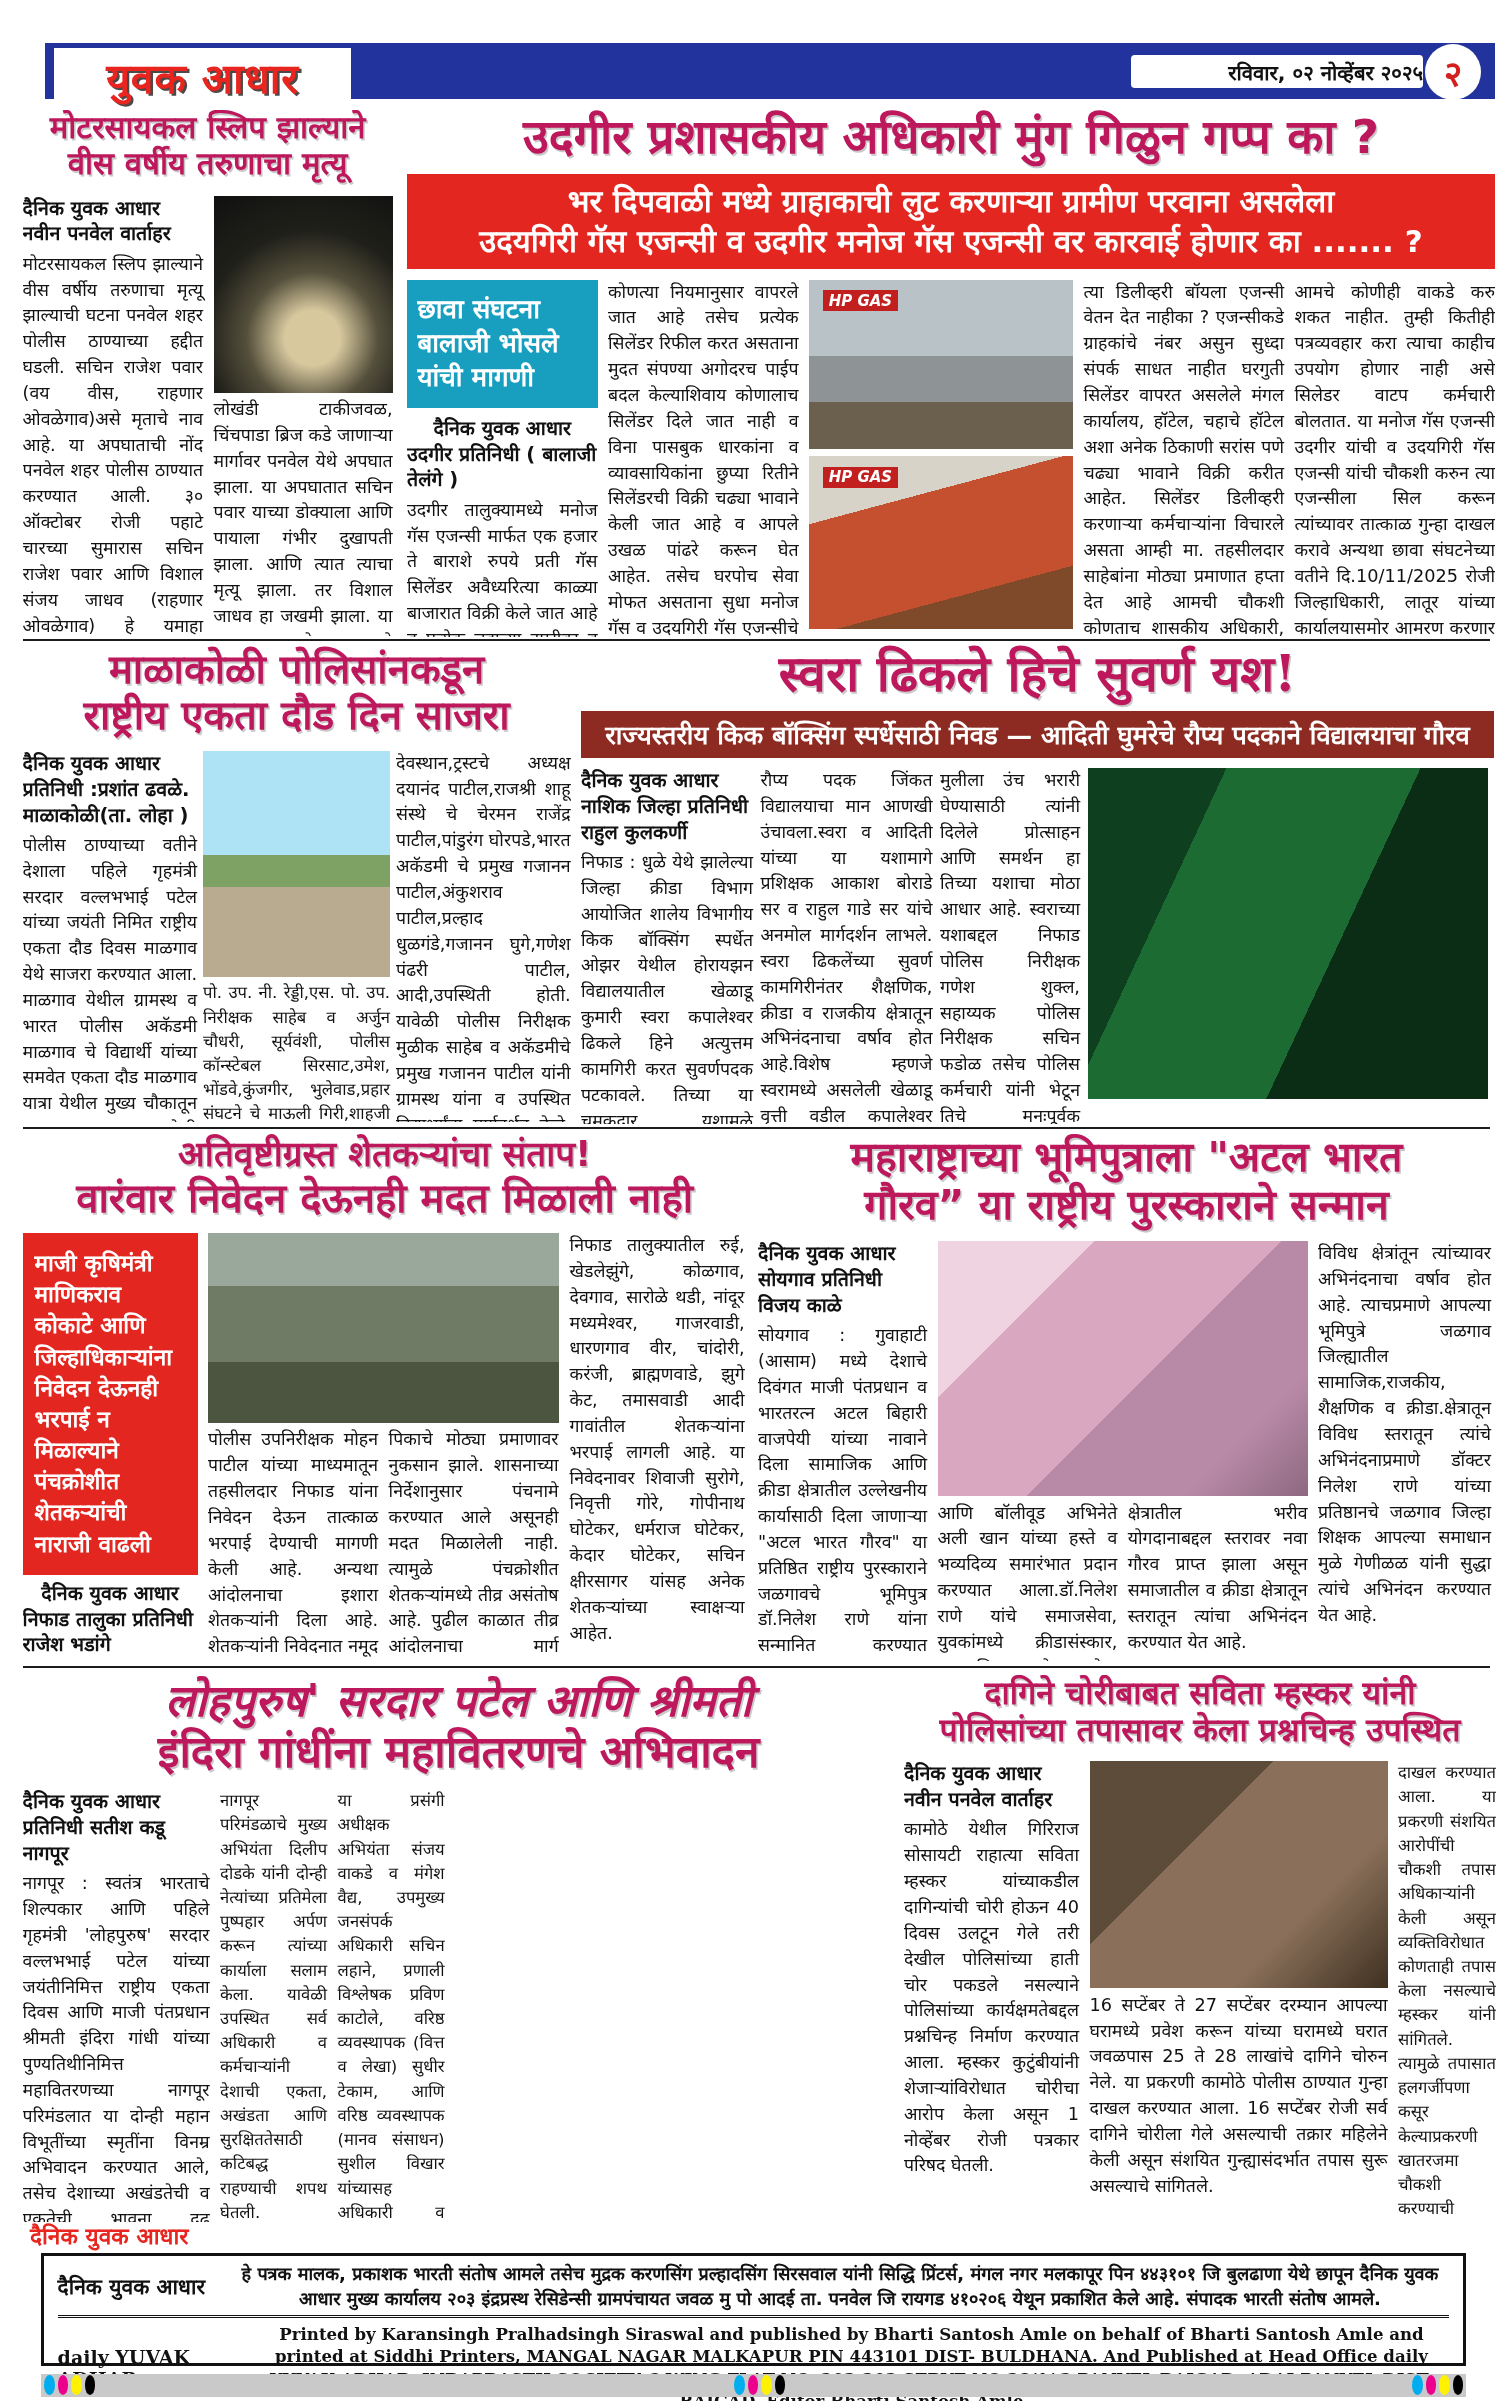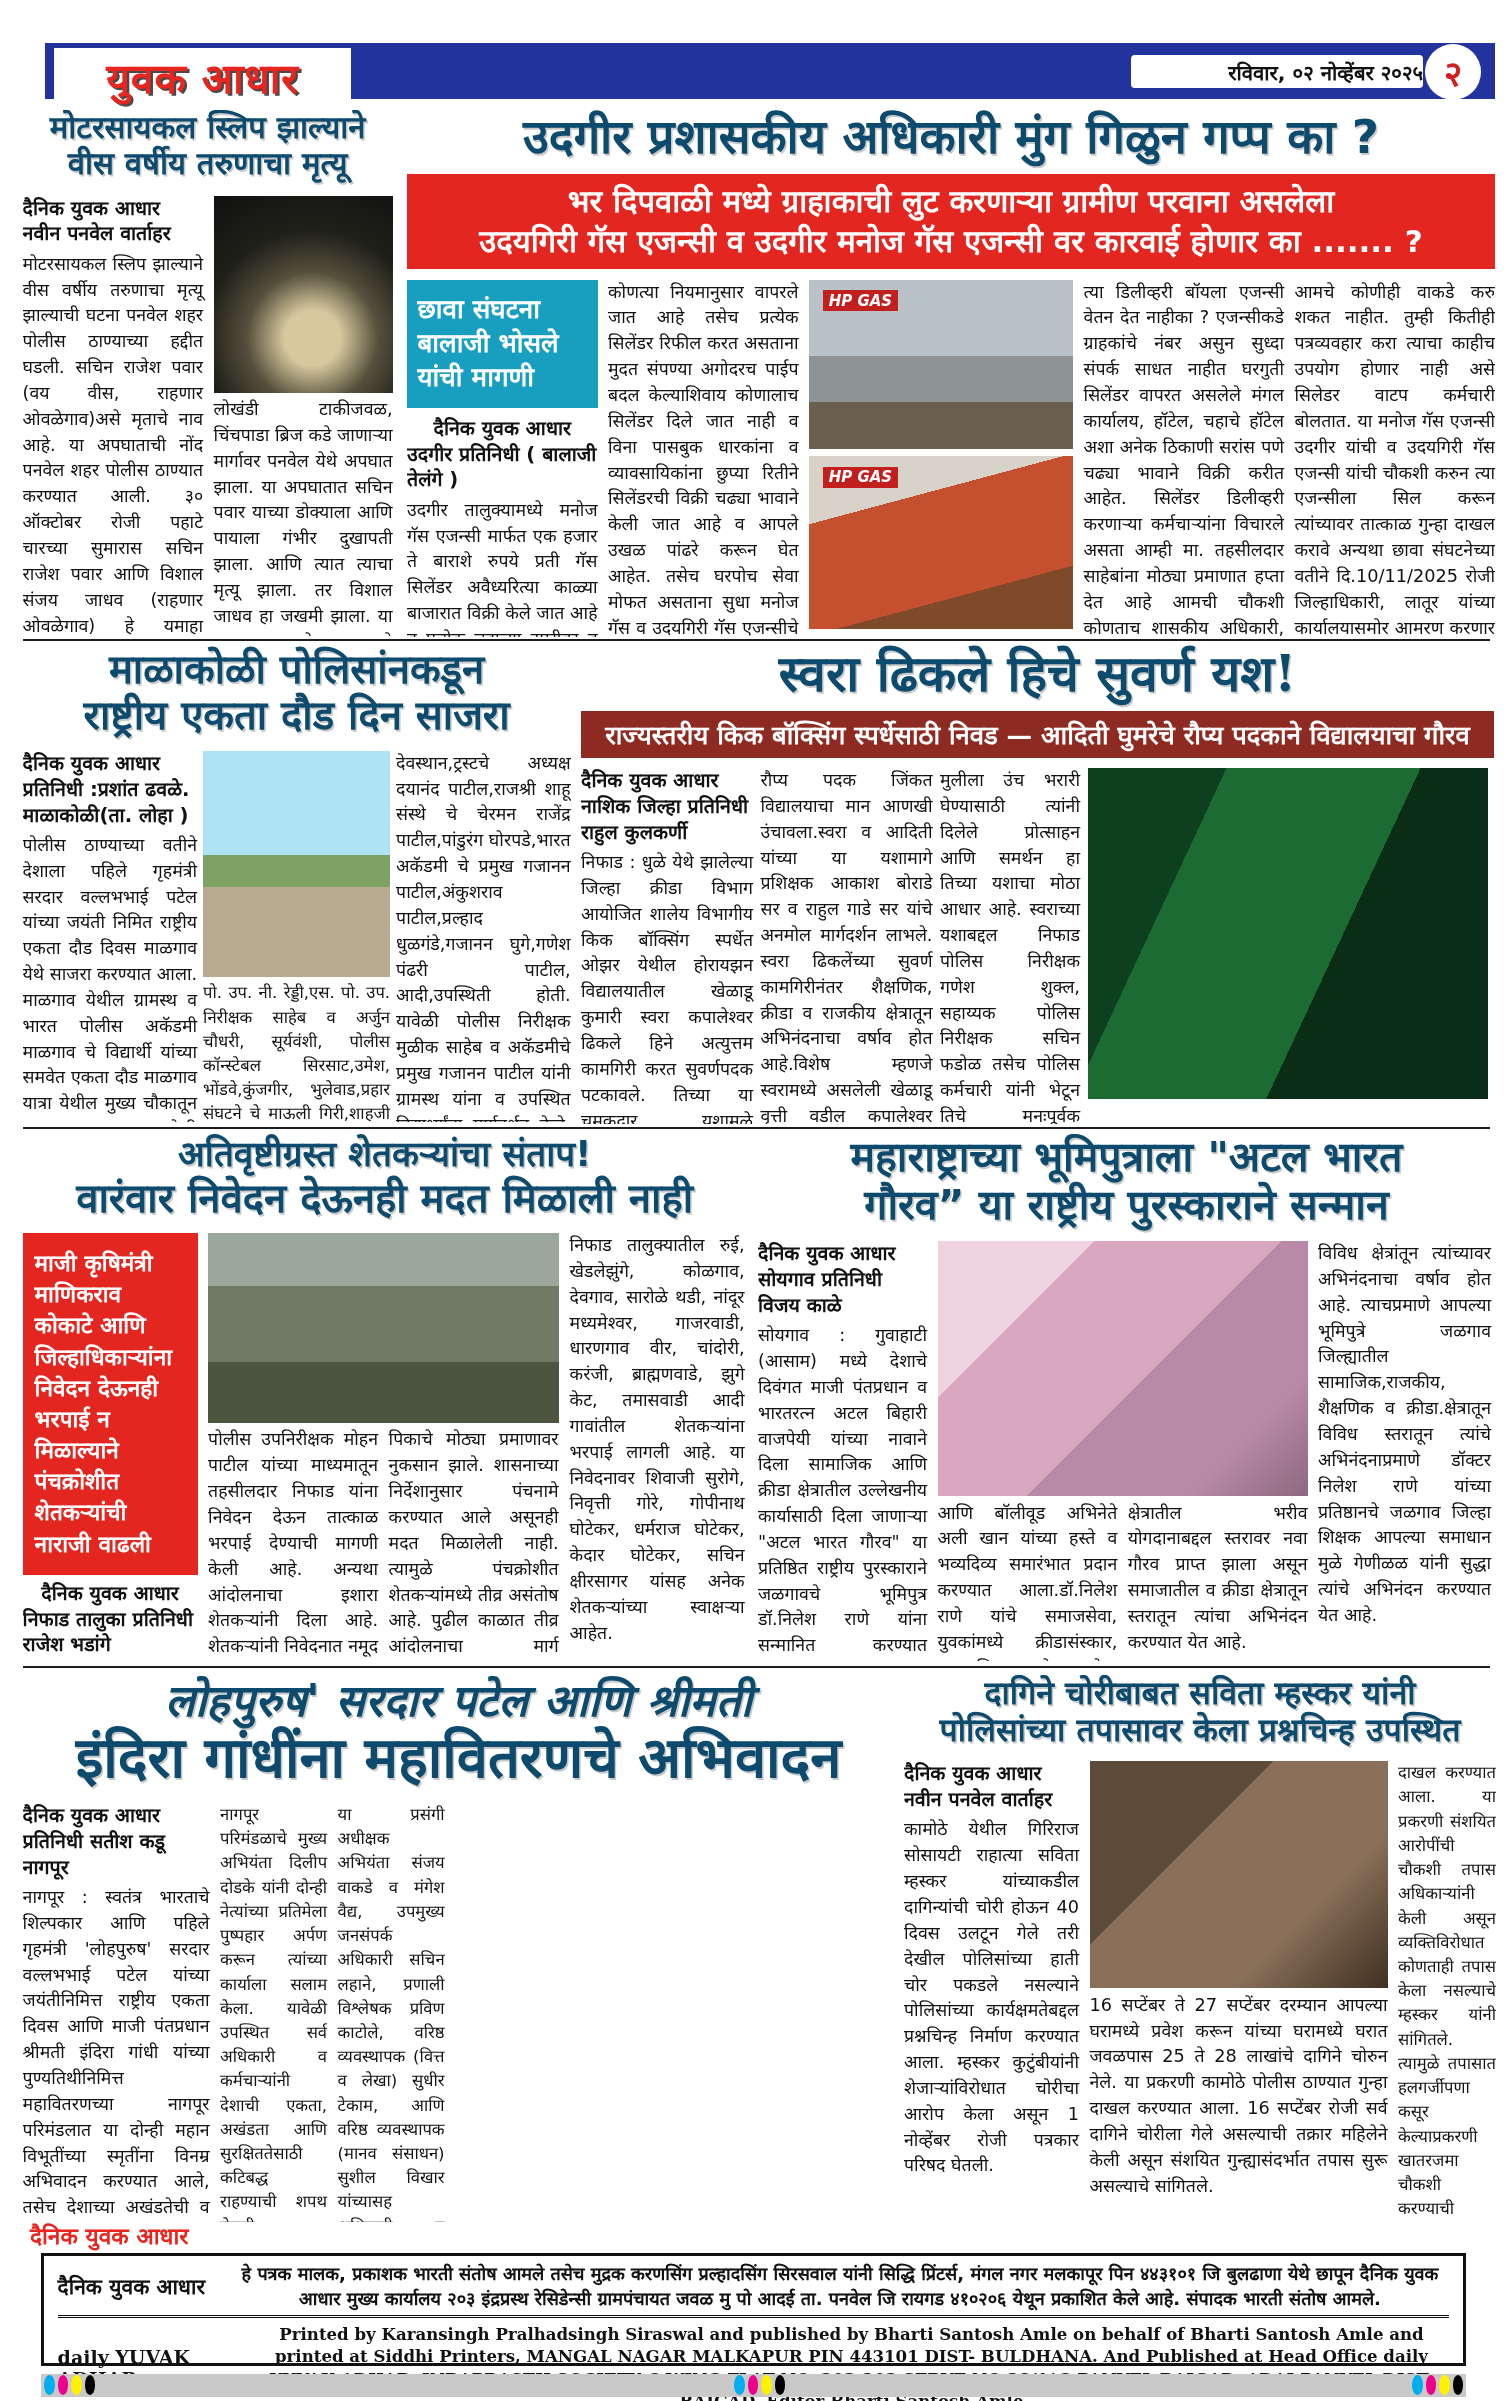--- a/index.html
+++ b/index.html
@@ -1,20 +1,20 @@
 <!DOCTYPE html>
 <html style="font-size:12px"><head>
 <meta charset="utf-8">
 <style>
   html,body{margin:0;padding:0;background:#ffffff;}
   body{font-family:"DejaVu Sans",sans-serif;color:#111;}
   #page{position:relative;width:1512px;height:2401px;background:#fff;overflow:hidden;}
   .abs{position:absolute;}
   .sect{position:absolute;overflow:hidden;}
-  .hl{font-weight:bold;color:#0c4a6e;text-align:center;line-height:1.16;text-shadow:1.5px 1.5px 0 #c9c9c9;}
+  .hl{font-weight:bold;color:#be185d;text-align:center;line-height:1.16;text-shadow:1.5px 1.5px 0 #c9c9c9;}
   .by{font-weight:bold;font-size:19.6px;line-height:1.32;}
   .txt{font-size:17.7px;line-height:1.46;text-align:justify;margin-top:4.5px;}
   .cols{display:flex;}
   .rule{position:absolute;left:22.6px;width:1467px;border-top:2.3px solid #1c1c1c;}
   .ph{position:relative;overflow:hidden;font-style:italic;}
   .banner-red{background:#e32620;color:#fff;font-weight:bold;text-align:center;}
   .banner-maroon{background:#8d2b22;color:#fff;font-weight:bold;text-align:center;}
   .tealbox{background:#189fc0;color:#fff;font-weight:bold;font-size:26px;line-height:1.3;padding:13.6px 10.5px;}
   .redbox{background:#e32620;color:#fff;font-weight:bold;font-size:22.6px;line-height:1.38;padding:15px 12px;}
   .caption{font-weight:bold;font-size:19px;line-height:1.35;text-align:center;margin-top:6px;}
@@ -205,21 +205,21 @@
       <div style="width:173px;">
         <div class="txt" style="margin-top:0;">विविध क्षेत्रांतून त्यांच्यावर अभिनंदनाचा वर्षाव होत आहे. त्याचप्रमाणे आपल्या भूमिपुत्रे जळगाव जिल्ह्यातील सामाजिक,राजकीय, शैक्षणिक व क्रीडा.क्षेत्रातून विविध स्तरातून त्यांचे अभिनंदनाप्रमाणे डॉक्टर निलेश राणे यांच्या प्रतिष्ठानचे जळगाव जिल्हा शिक्षक आपल्या समाधान मुळे गेणीळळ यांनी सुद्धा त्यांचे अभिनंदन करण्यात येत आहे.</div>
       </div>
     </div>
   </div>
 
   <div class="rule" style="top:1666px;"></div>
 
   <div class="sect" style="left:22.6px;top:1675px;width:872px;height:547px;">
     <div class="hl" style="font-size:44px;font-style:italic;">लोहपुरुष' सरदार पटेल आणि श्रीमती</div>
-    <div class="hl" style="font-size:56px;">इंदिरा गांधींना महावितरणचे अभिवादन</div>
+    <div class="hl" style="font-size:44px;">इंदिरा गांधींना महावितरणचे अभिवादन</div>
     <div class="cols" style="gap:10.5px;margin-top:12px;">
       <div style="width:187px;">
         <div class="by">दैनिक युवक आधार</div>
         <div class="by">प्रतिनिधी सतीश कडू</div>
         <div class="by">नागपूर</div>
         <div class="txt">नागपूर : स्वतंत्र भारताचे शिल्पकार आणि पहिले गृहमंत्री 'लोहपुरुष' सरदार वल्लभभाई पटेल यांच्या जयंतीनिमित्त राष्ट्रीय एकता दिवस आणि माजी पंतप्रधान श्रीमती इंदिरा गांधी यांच्या पुण्यतिथीनिमित्त महावितरणच्या नागपूर परिमंडलात या दोन्ही महान विभूतींच्या स्मृतींना विनम्र अभिवादन करण्यात आले, तसेच देशाच्या अखंडतेची व एकतेची भावना दृढ करण्यासाठी सामूहिक राष्ट्रीय एकता दिवसाचे शपथ घेण्यात आली.</div>
       </div>
       <div style="width:107px;">
         <div class="txt" style="margin-top:0;font-size:16.6px;">नागपूर परिमंडळाचे मुख्य अभियंता दिलीप दोडके यांनी दोन्ही नेत्यांच्या प्रतिमेला पुष्पहार अर्पण करून त्यांच्या कार्याला सलाम केला. यावेळी उपस्थित सर्व अधिकारी व कर्मचाऱ्यांनी देशाची एकता, अखंडता आणि सुरक्षिततेसाठी कटिबद्ध राहण्याची शपथ घेतली.</div>
       </div>

